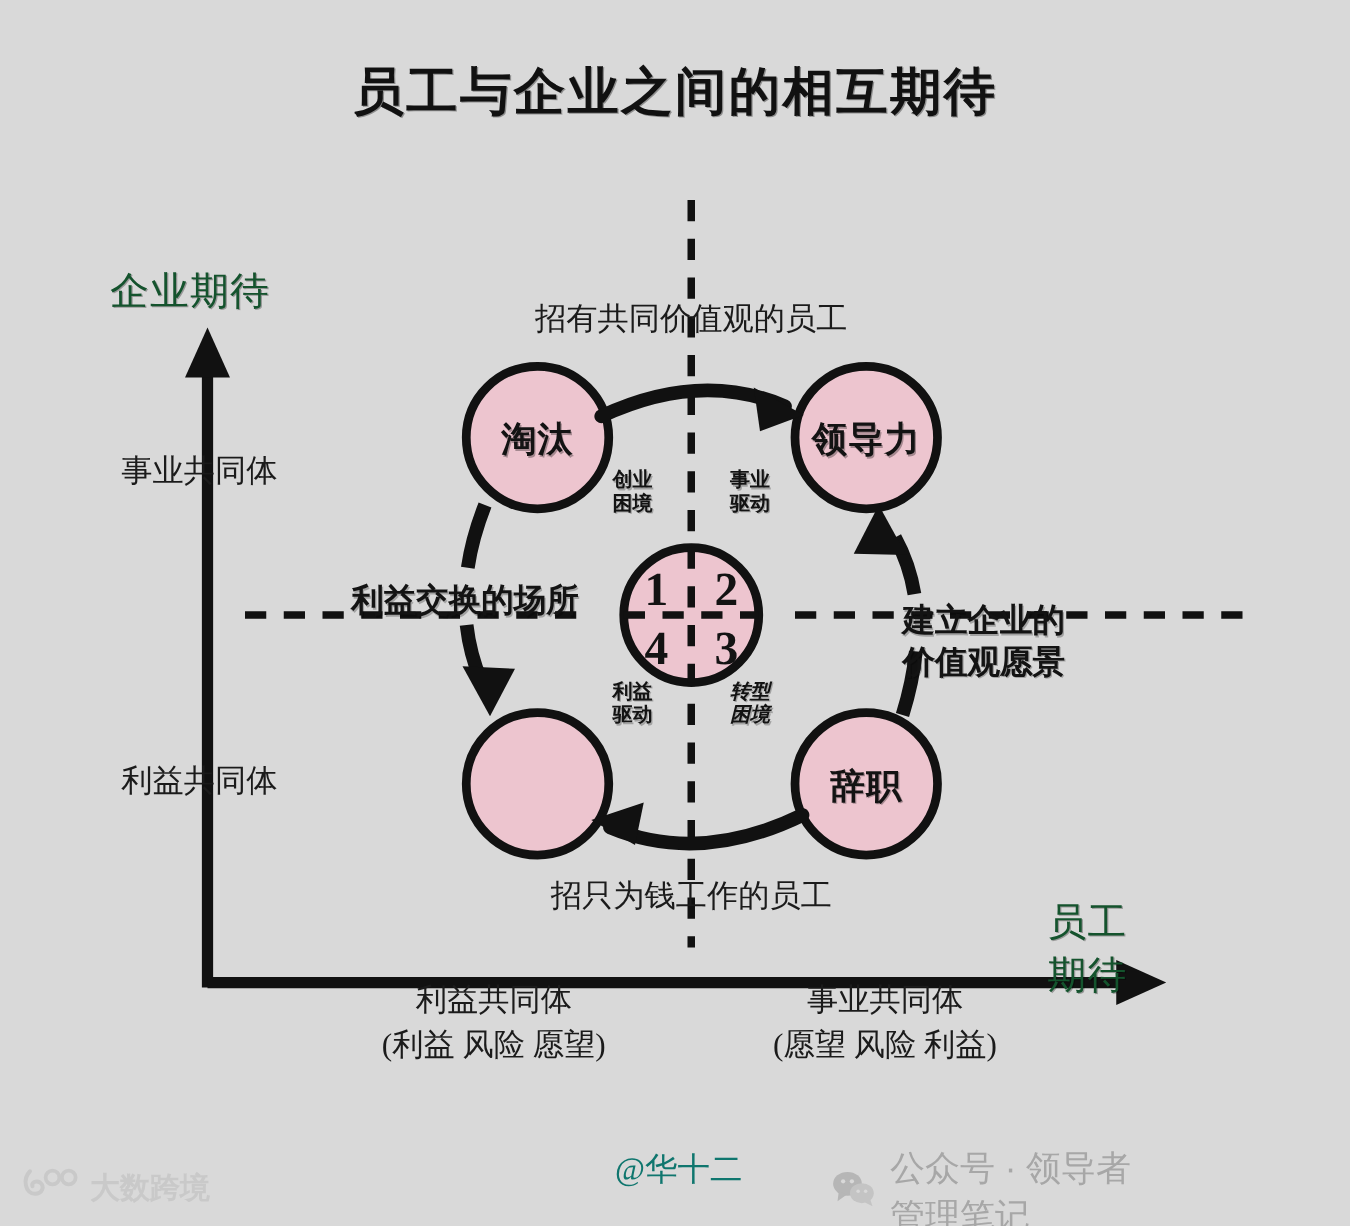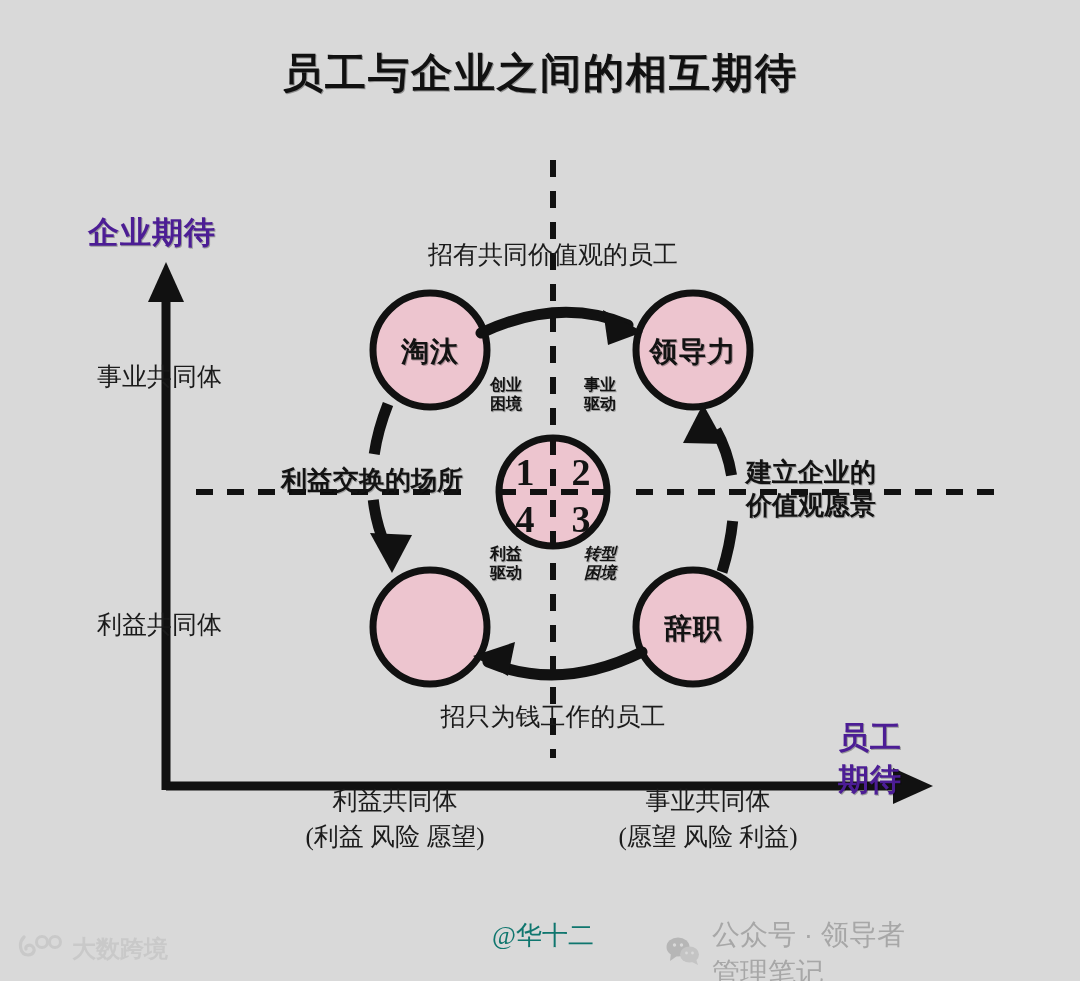--- a/index.html
+++ b/index.html
@@ -49,23 +49,23 @@
     pointer-events: none;
   }
   .quad-num {
     font-weight: bold;
     font-size: 38px;
     color: #131313;
     text-align: center;
   }
 
   .axis-title {
-    font-weight: bold;
+    font-weight: normal;
     font-size: 31px;
-    color: #4c1d95;
+    color: #14532d;
     letter-spacing: 1px;
     text-shadow: 1px 1px 0 rgba(0,0,0,0.3);
   }
   .axis-tick {
     font-size: 25px;
     color: #1b1b1b;
     white-space: nowrap;
   }
   .caption {
     font-size: 25px;
@@ -198,21 +198,21 @@
     <div>利益</div>
     <div>驱动</div>
   </div>
 
   <div class="abs caption" style="left:373px; top:238px; width:360px;">招有共同价值观的员工</div>
   <div class="abs caption" style="left:373px; top:700px; width:360px;">招只为钱工作的员工</div>
 
   <div class="abs side-note" style="left:262px; top:464px; width:220px; text-align:center;">
     <div>利益交换的场所</div>
   </div>
-  <div class="abs side-note" style="left:722px; top:456px; width:200px; text-align:left;margin-left:24px;">
+  <div class="abs side-note" style="left:722px; top:480px; width:200px; text-align:left;">
     <div>建立企业的</div>
     <div>价值观愿景</div>
   </div>
 
   <div class="abs axis-title" style="left:88px; top:212px;">企业期待</div>
   <div class="abs axis-title" style="left:838px; top:717px;">员工期待</div>
 
   <div class="abs axis-tick" style="left:97px; top:360px;">事业共同体</div>
   <div class="abs axis-tick" style="left:97px; top:608px;">利益共同体</div>
 

